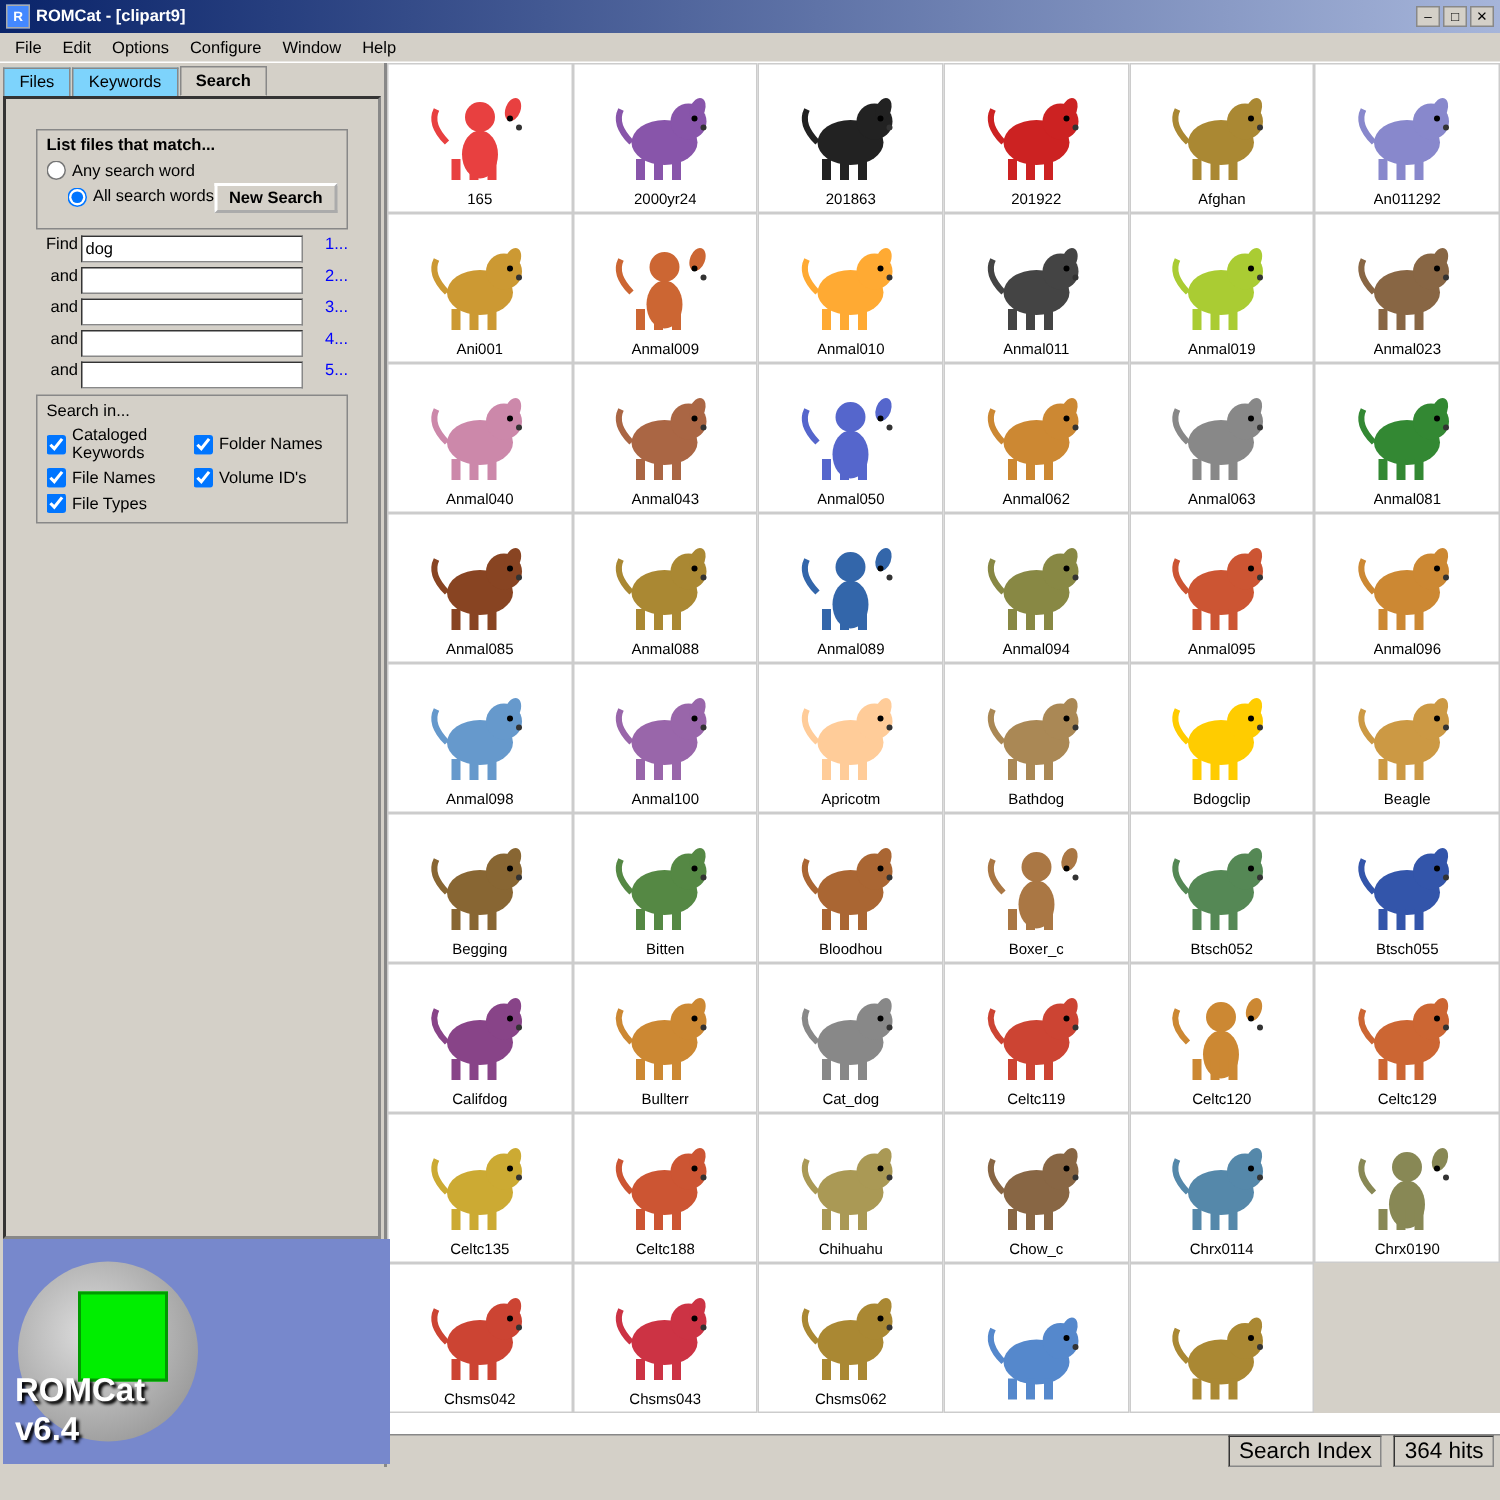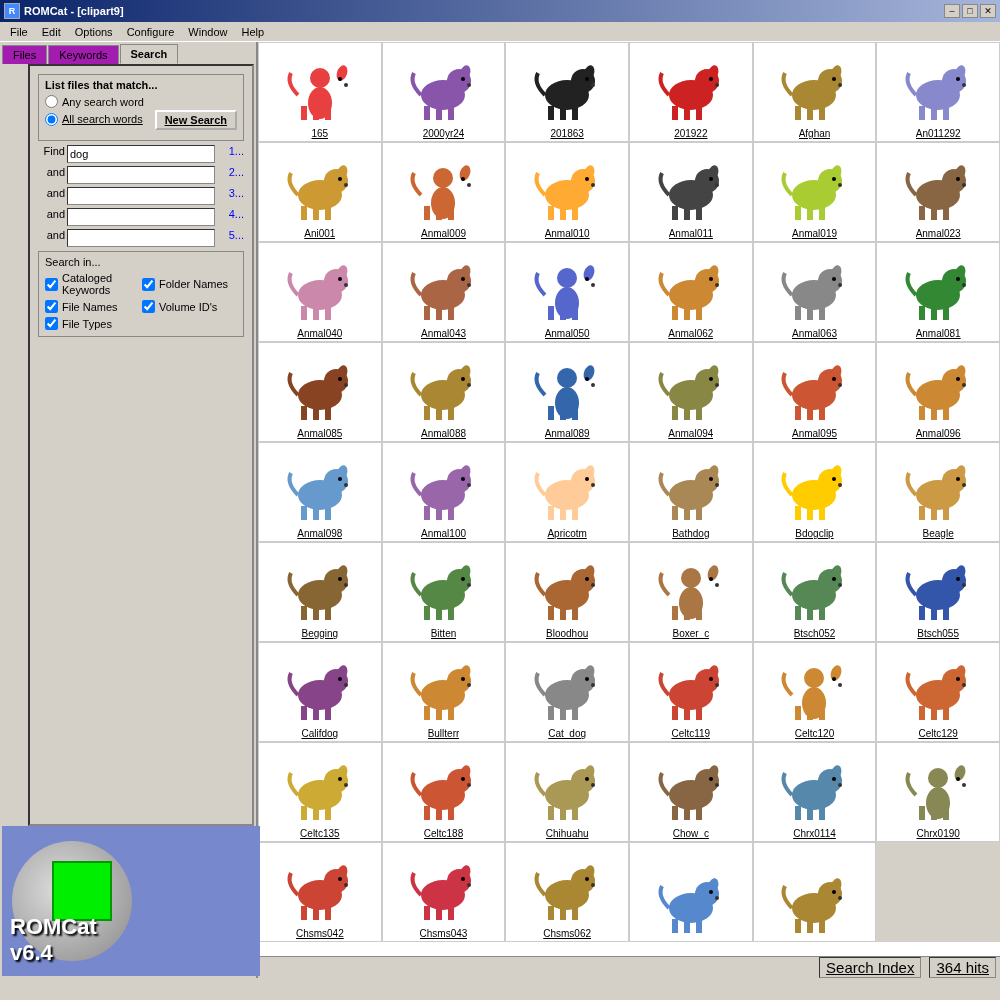--- a/index.html
+++ b/index.html
@@ -53,59 +53,57 @@
 
     
     .tab-strip {
       display: flex;
       align-items: flex-end;
       gap: 1px;
       margin-bottom: 0;
     }
     .tab {
       padding: 3px 10px;
-      background: #a21caf;
+      background: #7dd3fc;
       border: 1px solid #888;
       border-bottom: none;
       cursor: pointer;
       font-size: 11px;
       position: relative;
     }
     .tab.active {
       background: #d4d0c8;
       z-index: 2;
       border-bottom: 1px solid #d4d0c8;
       font-weight: bold;
     }
 
     
     .search-panel {
       border: 2px inset #888;
       background: #d4d0c8;
-      padding: 8px;
+      padding: 20px;
       flex: 1;
-      margin-left: 26px;
     }
 
     .list-files-box {
       border: 1px solid #888;
       padding: 4px 6px;
       margin-bottom: 4px;
     }
     .list-files-box .box-title { font-size: 11px; font-weight: bold; margin-bottom: 4px; }
 
     .radio-row { display: flex; align-items: center; gap: 4px; margin-bottom: 2px; }
     .radio-row input[type=radio] { margin: 0; }
 
     .search-top-row {
       display: flex;
       align-items: center;
-      justify-content: space-between;
+      justify-content: flex-end;
       margin-bottom: 6px;
-      text-decoration: underline;
     }
 
     .new-search-btn {
       background: #d4d0c8;
       border: 2px outset #fff;
       padding: 2px 8px;
       cursor: pointer;
       font-size: 11px;
       font-weight: bold;
     }
@@ -177,21 +175,20 @@
     }
     .logo-text span { display: block; }
 
     
     .right-panel {
       flex: 1;
       display: flex;
       flex-direction: column;
       background: #d4d0c8;
       overflow: hidden;
-      text-decoration: underline;
     }
 
     .image-grid-wrapper {
       flex: 1;
       overflow-y: scroll;
       overflow-x: hidden;
       background: white;
     }
 
     .image-grid {

